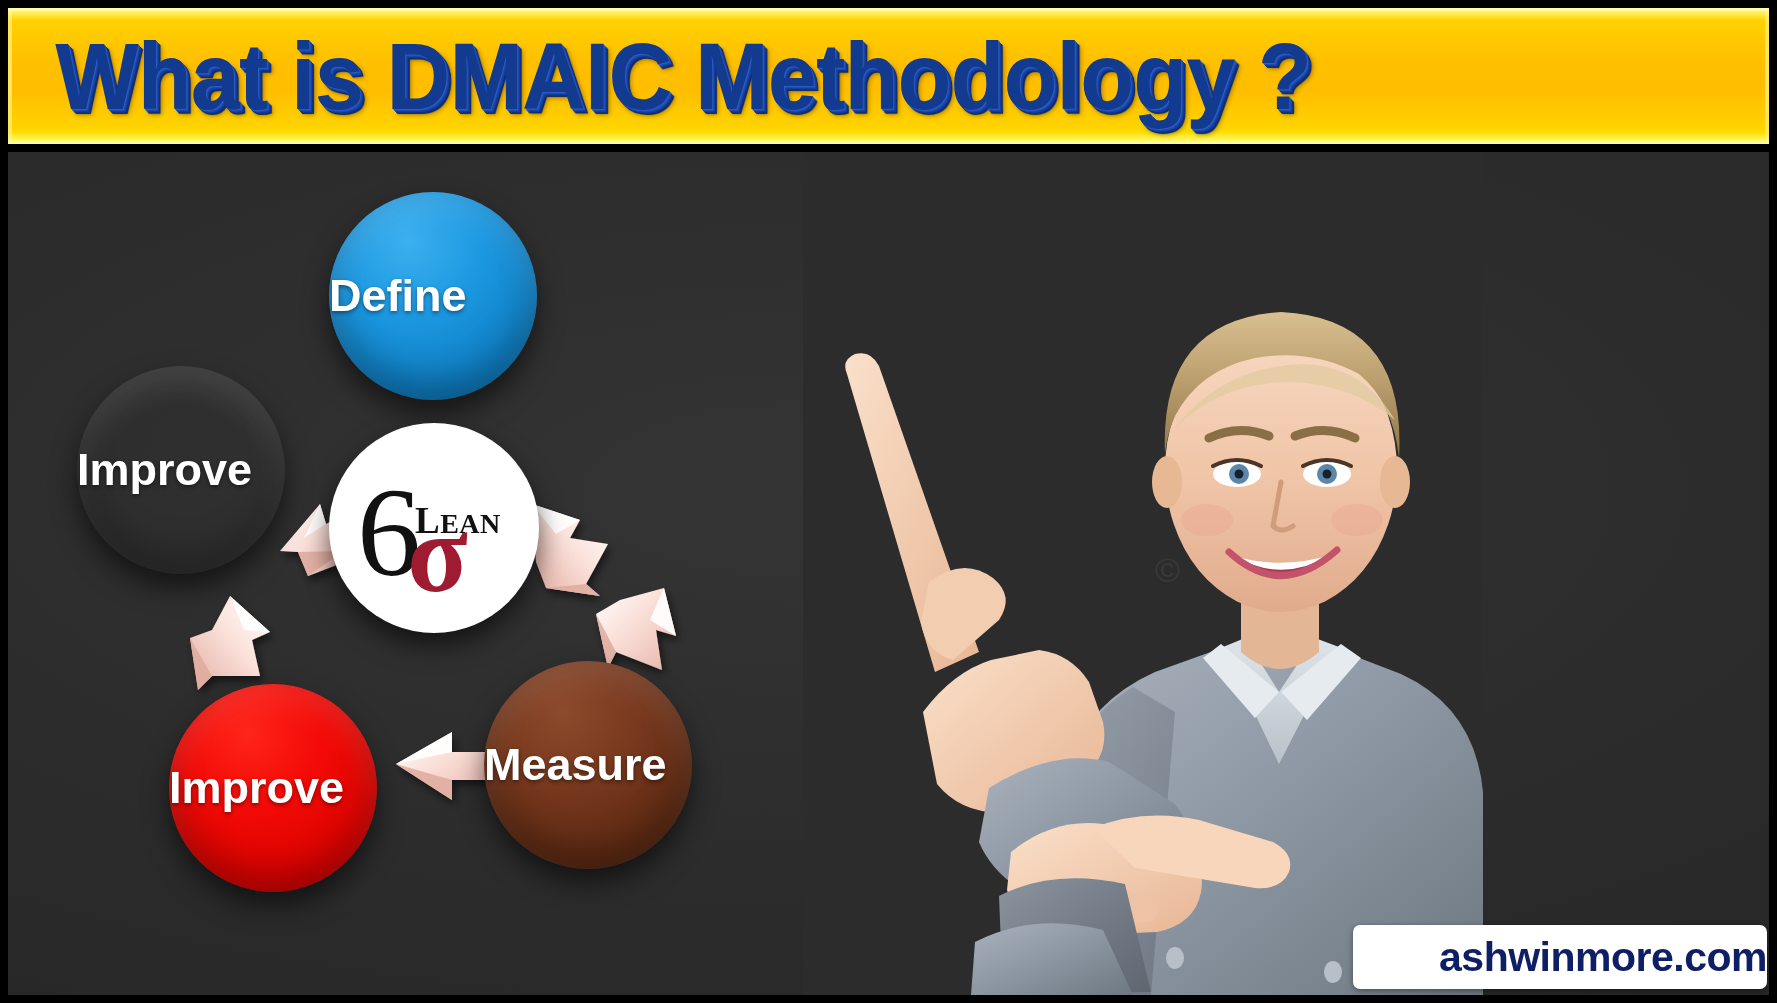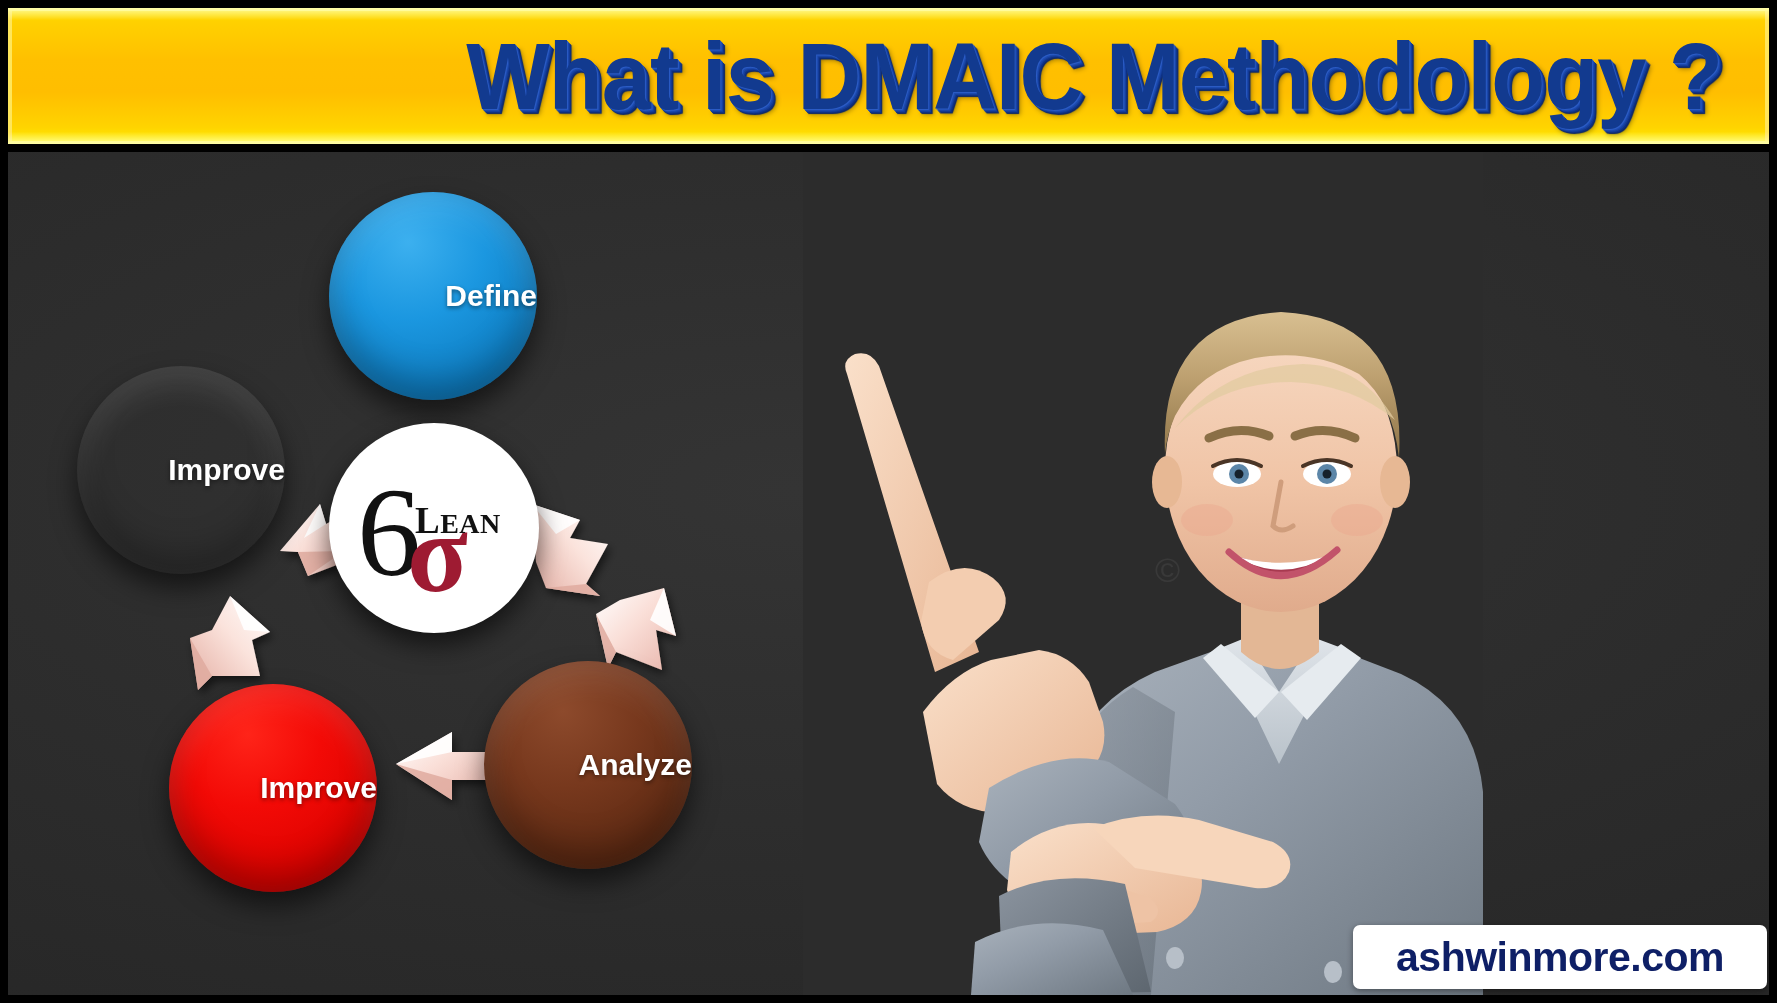--- a/index.html
+++ b/index.html
@@ -31,21 +31,21 @@
         #ffbe00 62%,
         #ffd400 88%,
         #fff200 100%);
     box-shadow:
       inset 0 3px 0 #fff36b,
       inset 0 -3px 0 #fff36b,
       inset 4px 0 0 #ffe65a,
       inset -4px 0 0 #ffe65a;
     display: flex;
     align-items: center;
-    justify-content: flex-end;
+    justify-content: flex-start;
   }
   #banner-bevel {
     position: absolute;
     inset: 0;
     pointer-events: none;
     background:
       linear-gradient(180deg, rgba(255,255,180,.85) 0%, rgba(255,255,180,0) 9%),
       linear-gradient(0deg, rgba(255,255,180,.80) 0%, rgba(255,255,180,0) 9%);
   }
   #banner-title {
@@ -76,24 +76,24 @@
       radial-gradient(120% 100% at 45% 40%, #343434 0%, #2c2c2c 45%, #232323 100%);
     overflow: hidden;
   }
 
   
   .node {
     position: absolute;
     border-radius: 50%;
     display: flex;
     align-items: center;
-    justify-content: flex-end;
+    justify-content: flex-start;
     color: #ffffff;
     font-weight: bold;
-    font-size: 30px;
+    font-size: 45px;
     text-shadow: 0 2px 4px rgba(0,0,0,.45);
     box-shadow:
       0 14px 26px rgba(0,0,0,.55),
       inset 0 -18px 34px rgba(0,0,0,.28),
       inset 0 16px 30px rgba(255,255,255,.12);
   }
   #node-define  { left:321px; top: 40px; width:208px; height:208px;
     background: radial-gradient(circle at 38% 24%, #3cb0ef 0%, #1b97e0 38%, #0f7fc4 72%, #0a6aa6 100%); }
   #node-measure { left:569px; top:214px; width:208px; height:208px;
     background: radial-gradient(circle at 38% 24%, #2ce08a 0%, #12cf6d 36%, #06b958 72%, #04a04b 100%); }
@@ -135,21 +135,21 @@
   #watermark {
     position: absolute;
     left: 1353px;
     top: 925px;
     width: 414px;
     height: 64px;
     background: #ffffff;
     border-radius: 7px;
     display: flex;
     align-items: center;
-    justify-content: center;
+    justify-content: flex-end;
     box-shadow: 0 2px 6px rgba(0,0,0,.4);
   }
   #watermark-text {
     font-size: 41px;
     font-weight: bold;
     color: #0e1f66;
     letter-spacing: -0.5px;
   }
 </style>
 </head>
@@ -314,21 +314,21 @@
         <path d="M182 486 L190 538 L204 524 Z" fill="#dfaa9f" opacity="0.85"></path>
       </g>
     </svg>
 
     <div class="node" id="node-define">
       <span>Define</span>
     </div>
 
 
     <div class="node" id="node-analyze">
-      <span>Analyze</span>
+      <span>Measure</span>
     </div>
 
     <div class="node" id="node-improve">
       <span>Improve</span>
     </div>
 
     <div class="node" id="node-control">
       <span>Improve</span>
     </div>
 

